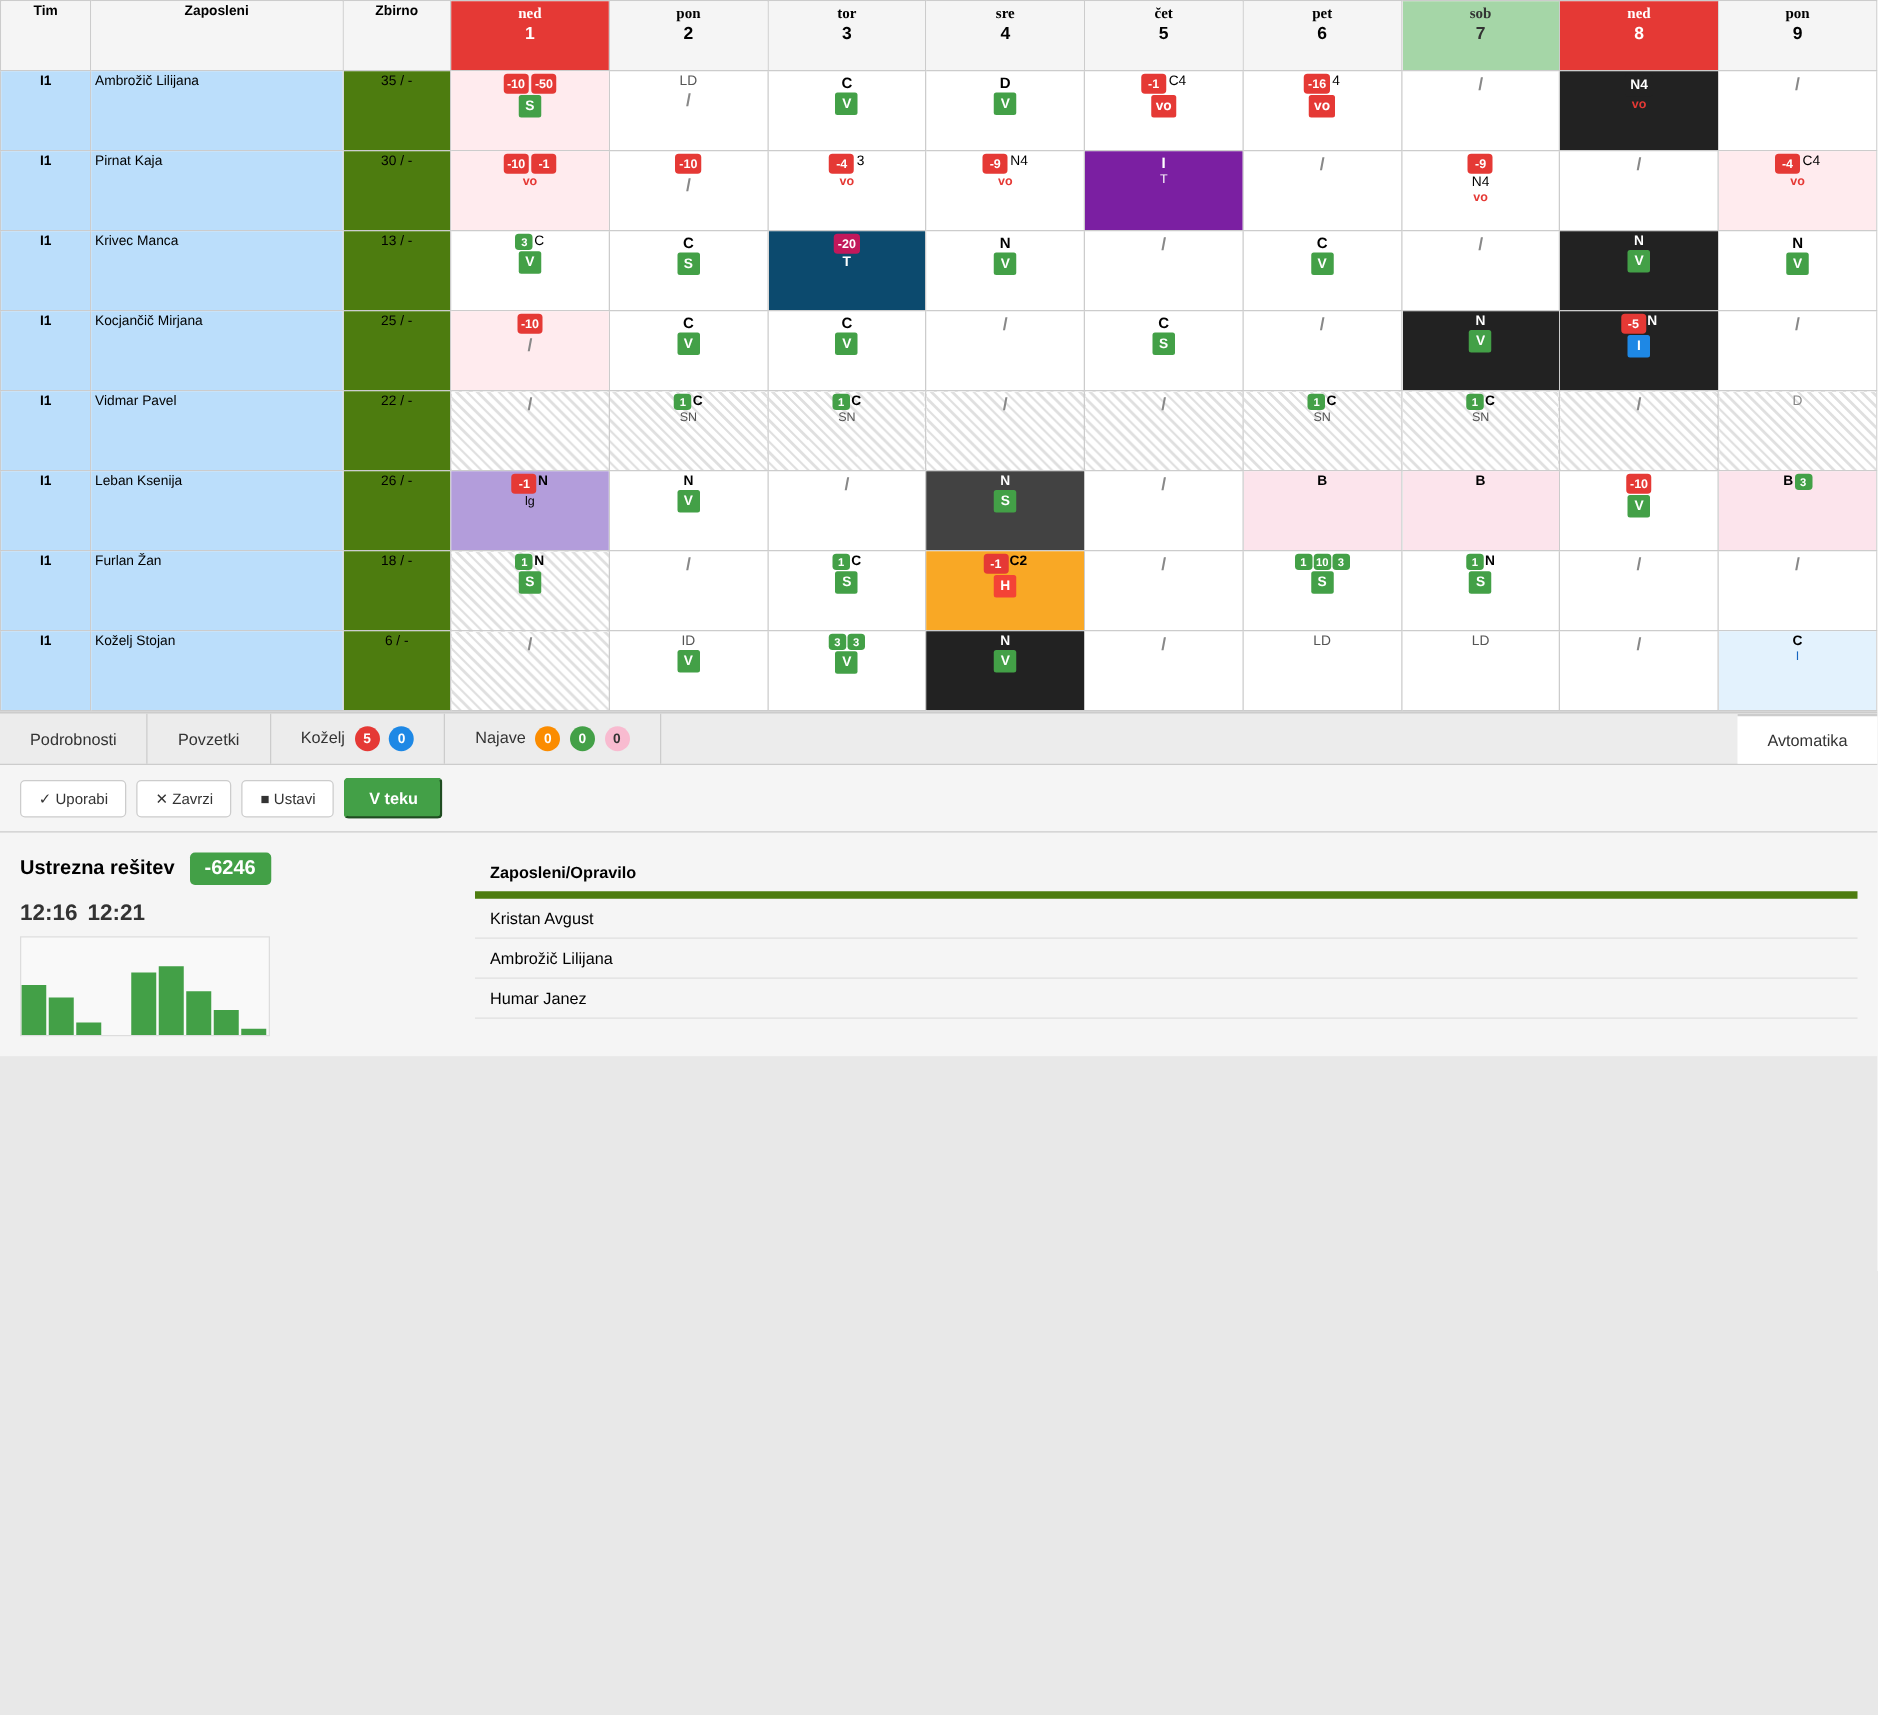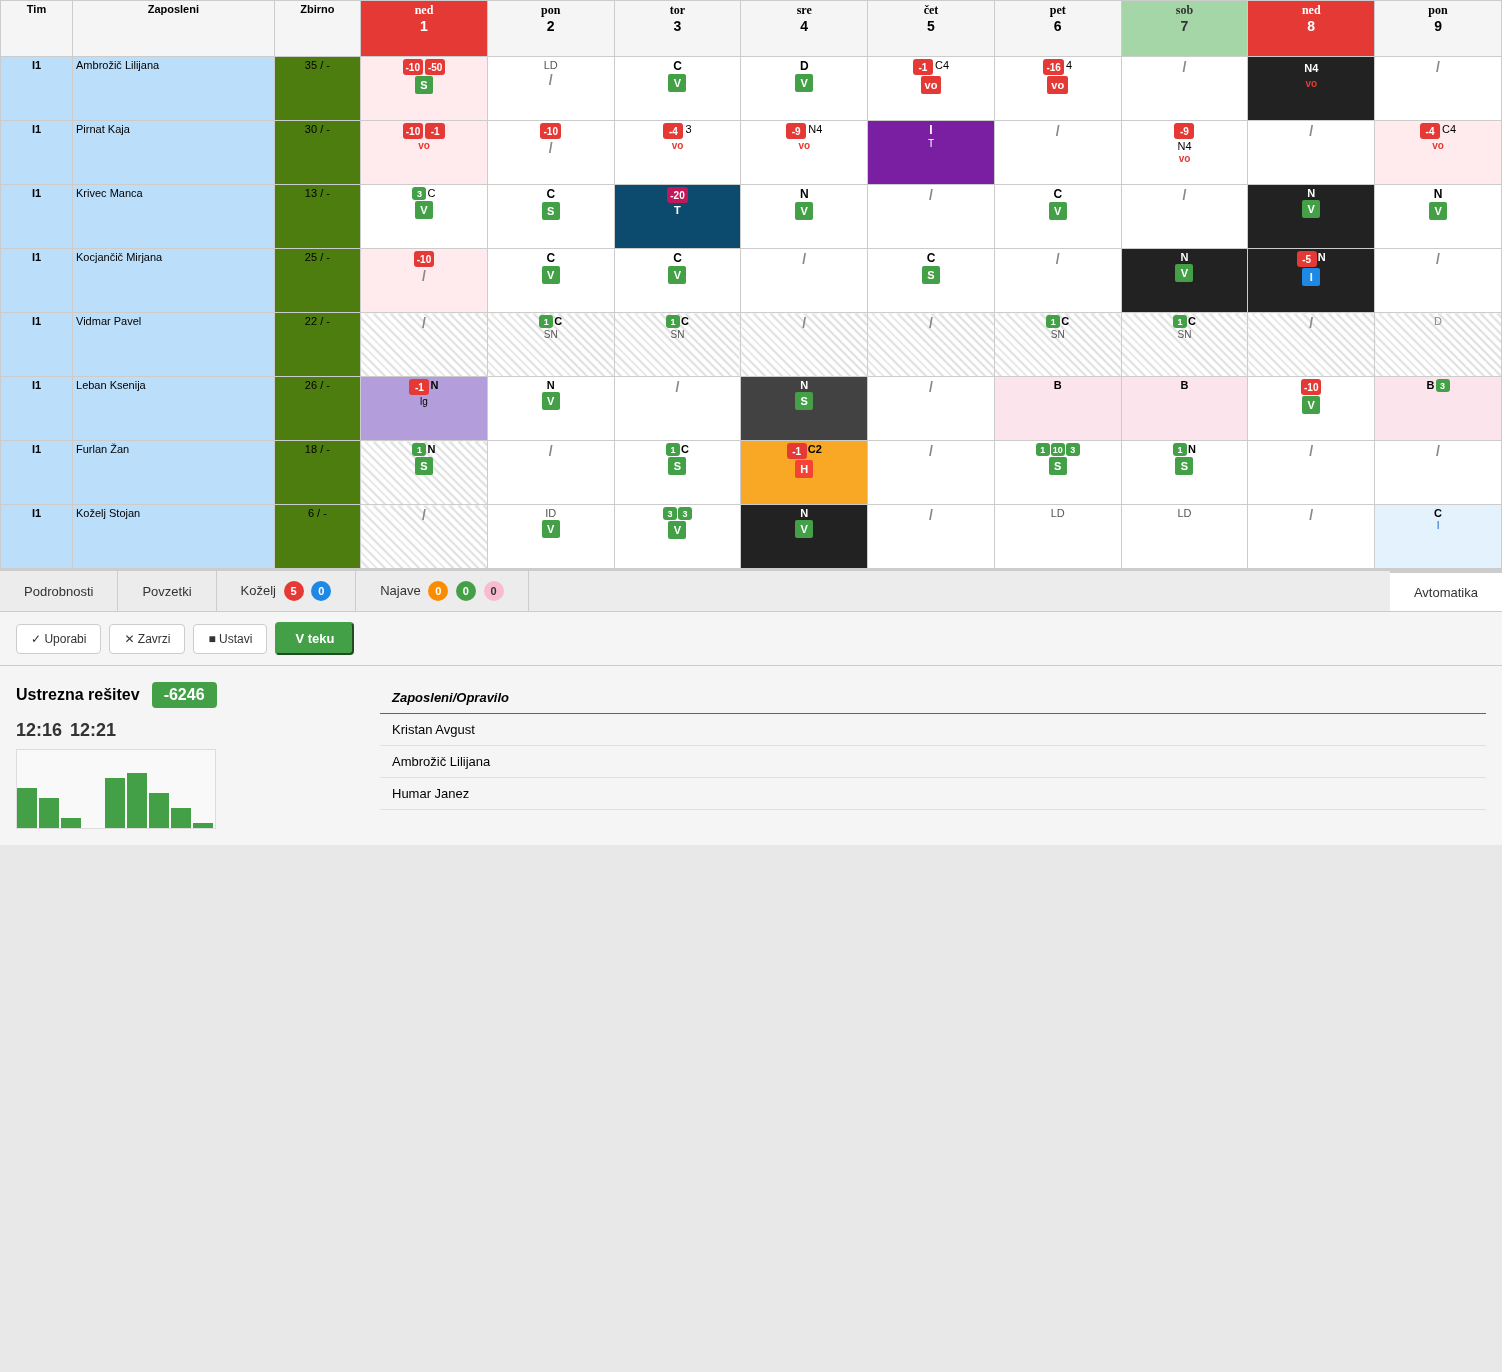--- a/index.html
+++ b/index.html
@@ -846,21 +846,21 @@
               <rect x="110" y="5" width="20" height="75" fill="#43a047"></rect>
               <rect x="132" y="25" width="20" height="55" fill="#43a047"></rect>
               <rect x="154" y="40" width="20" height="40" fill="#43a047"></rect>
               <rect x="176" y="55" width="20" height="25" fill="#43a047"></rect>
             </svg>
           </div>
         </div>
       </div>
 
       <div class="info-right">
-        <div style="background:#f5f5f5;border-bottom:1px solid #4d7c0f;padding:8px 12px;font-size:13px;font-weight:bold;font-style:italic;">
+        <div style="background:#f5f5f5;border-bottom:6px solid #4d7c0f;padding:8px 12px;font-size:13px;font-weight:bold;">
           <span>Zaposleni/Opravilo</span>
         </div>
         <ul class="employee-list">
           <li>Kristan Avgust</li>
           <li>Ambrožič Lilijana</li>
           <li>Humar Janez</li>
         </ul>
       </div>
 
     </div>

